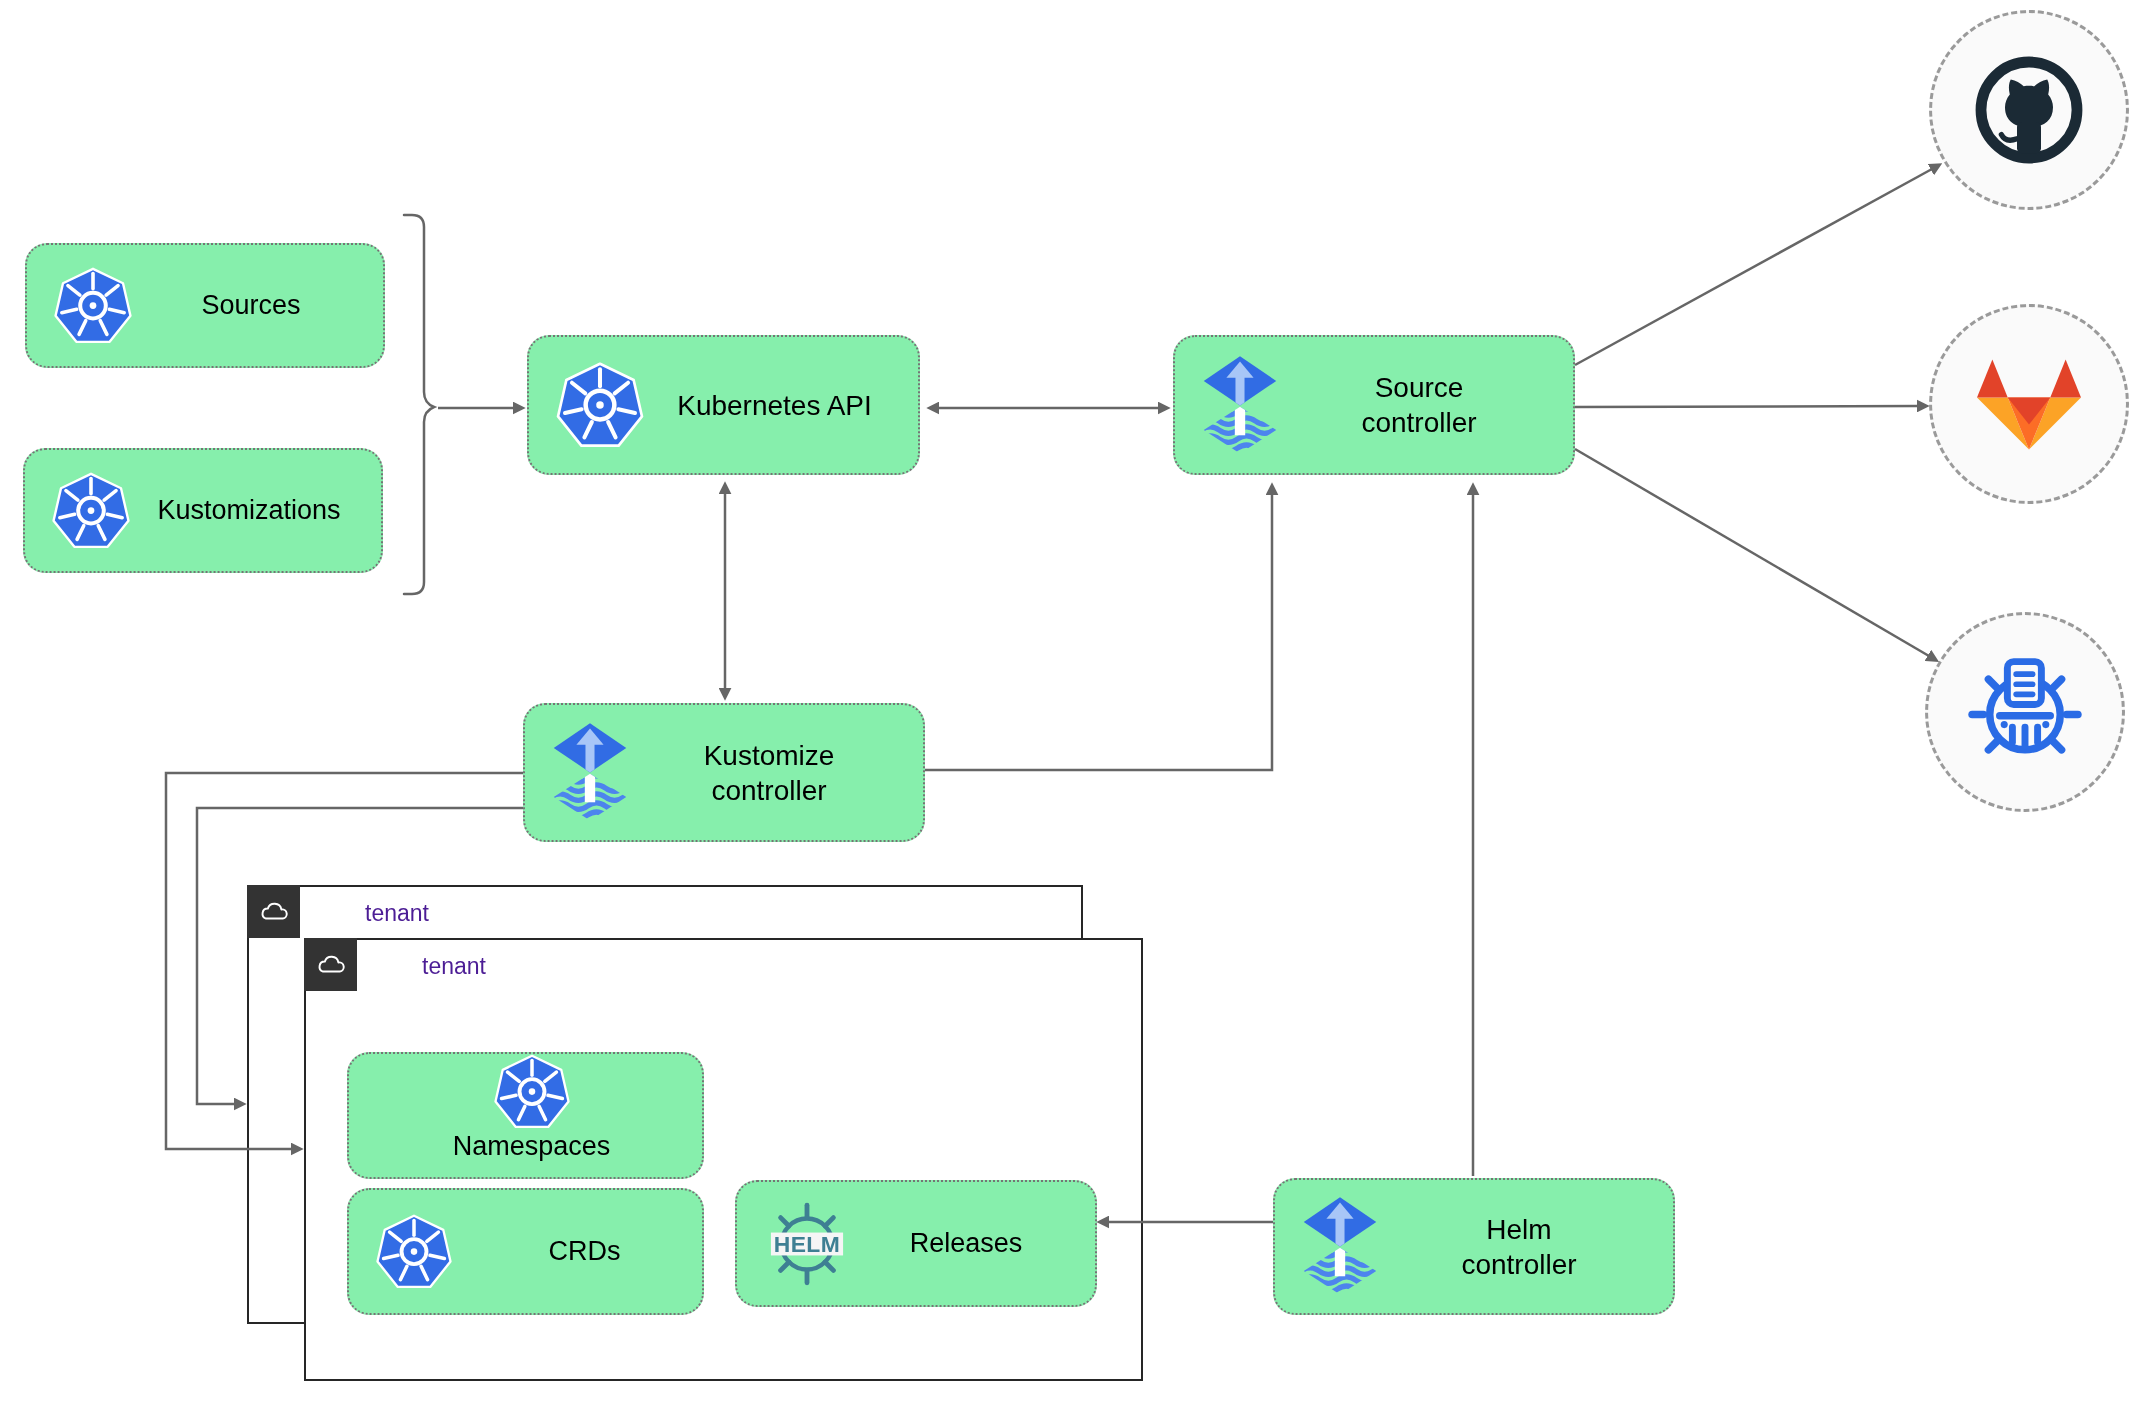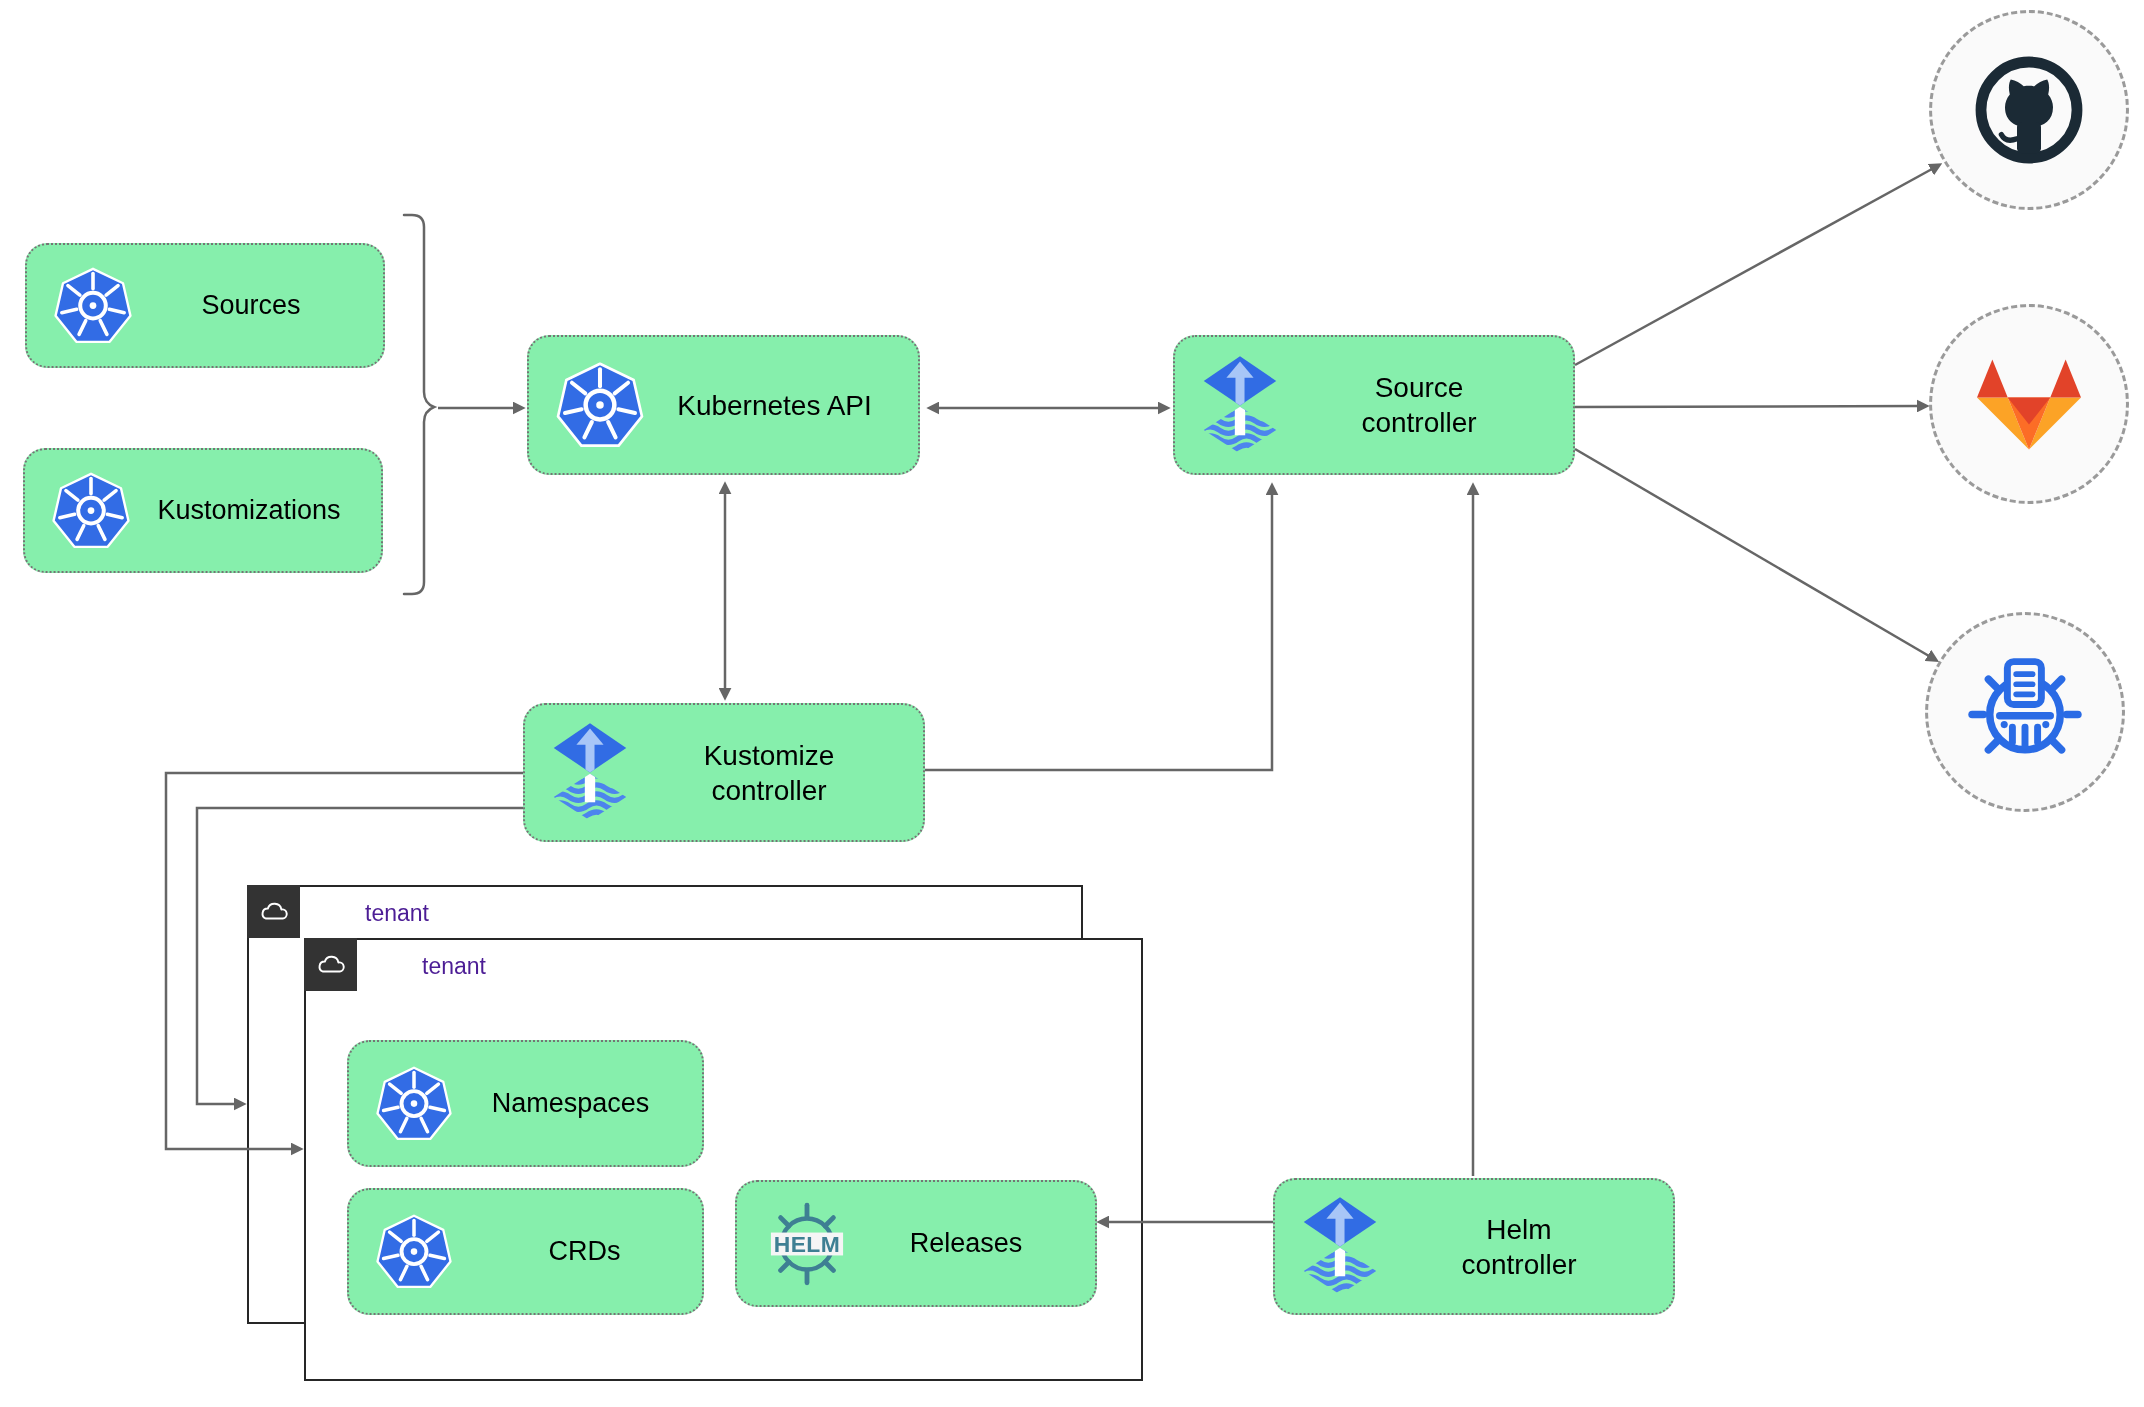--- a/index.html
+++ b/index.html
@@ -146,21 +146,21 @@
   </div>
 
   <div class="tenant" style="left:304px;top:938px;width:839px;height:443px;z-index:6;">
     <div class="tenant-badge">
       <svg width="32" height="23">
           <use href="#sym-cloud"></use>
         </svg>
     </div>
     <span class="tenant-label">tenant</span>
 
-    <div class="node" style="left:41px;top:100px;width:357px;height:127px;">
+    <div class="node" style="left:41px;top:112px;width:357px;height:127px;flex-direction:column;">
       <svg class="node-icon" width="78" height="76">
           <use href="#sym-k8s"></use>
         </svg>
       <span class="node-label">Namespaces</span>
     </div>
     <div class="node" style="left:41px;top:248px;width:357px;height:127px;gap:28px;">
       <svg class="node-icon" width="78" height="76">
           <use href="#sym-k8s"></use>
         </svg>
       <span class="node-label">CRDs</span>

